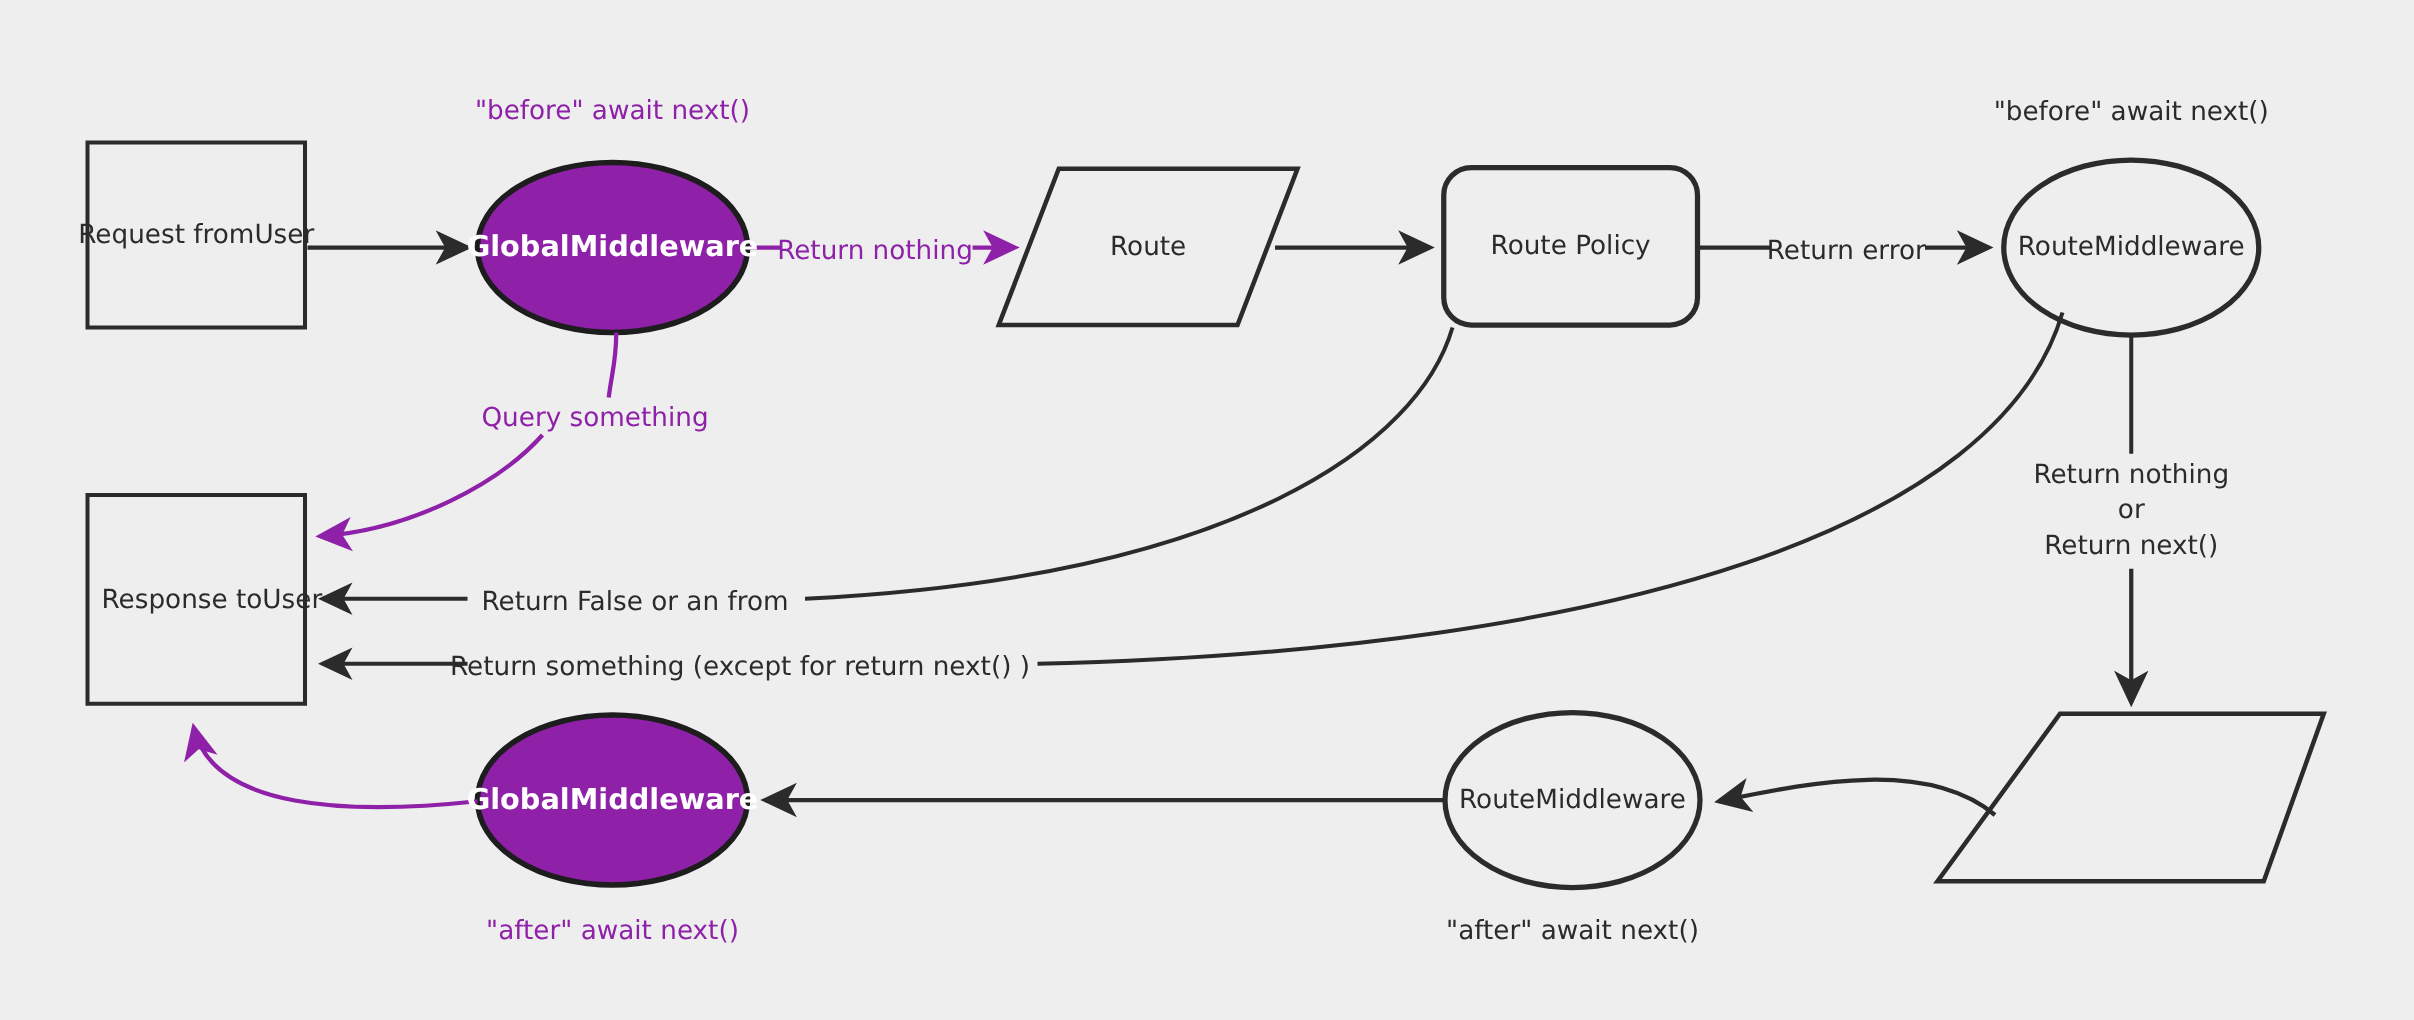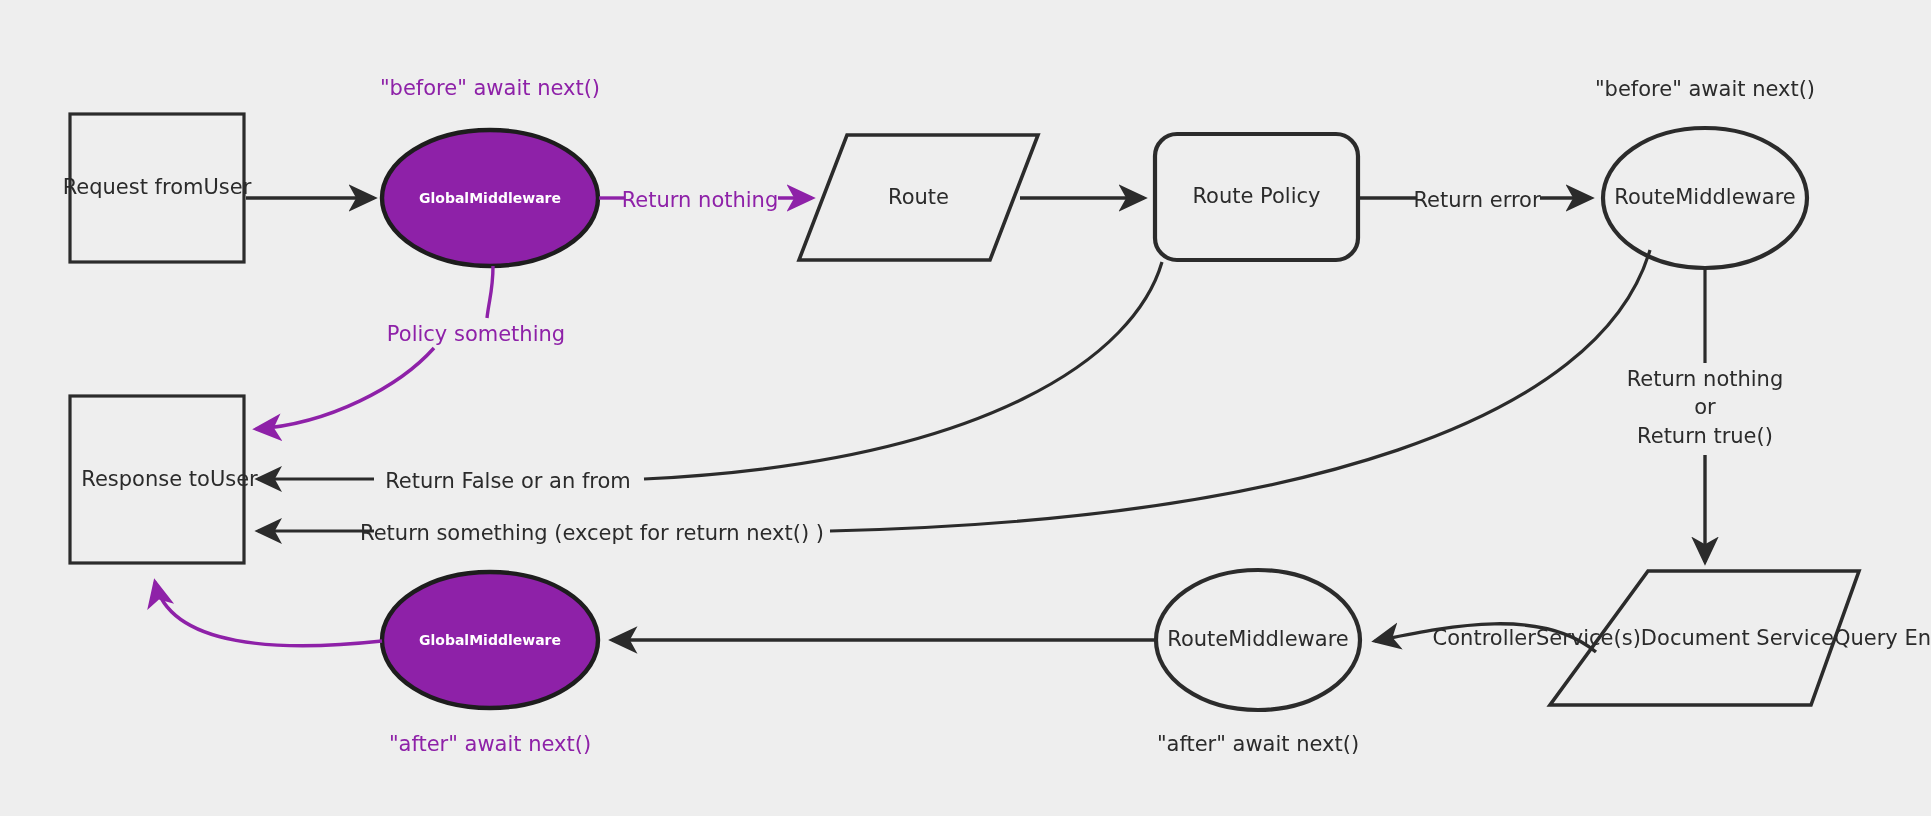--- a/index.html
+++ b/index.html
@@ -30,21 +30,21 @@
     position: absolute;
     display: flex;
     align-items: center;
     justify-content: center;
     text-align: center;
     pointer-events: none;
     line-height: 1.32;
   }
   .nt-line { display: block; white-space: nowrap; }
   .dark-text { color: #2b2b2b; font-size: 21px; }
-  .white-bold { color: #ffffff; font-size: 14px; font-weight: bold; }
+  .white-bold { color: #ffffff; font-size: 23px; font-weight: bold; }
   .edge-label {
     position: absolute;
     white-space: nowrap;
     font-size: 21px;
     color: #2b2b2b;
     line-height: 1.35;
     text-align: center;
   }
   .edge-label.purple { color: #8e21a8; }
   .edge-label.ctr { transform: translateX(-50%); }
@@ -133,26 +133,20 @@
 
   <div class="node-text dark-text" style="left:1155px; top:134px; width:203px; height:126px;text-align:center;">
     <span class="nt-line">Route Policy</span>
   </div>
 
   <div class="node-text dark-text" style="left:1603px; top:128px; width:204px; height:140px;">
     <span class="nt-line">Route</span>
     <span class="nt-line">Middleware</span>
   </div>
 
-  <div class="node-text dark-text" style="left:1550px; top:571px; width:309px; height:134px; line-height:1.26;">
-    <span class="nt-line">Controller</span>
-    <span class="nt-line">Service(s)</span>
-    <span class="nt-line">Document Service</span>
-    <span class="nt-line">Query Engine</span>
-  </div>
 
   <div class="node-text dark-text" style="left:1156px; top:570px; width:204px; height:140px;">
     <span class="nt-line">Route</span>
     <span class="nt-line">Middleware</span>
   </div>
 
   <div class="node-text white-bold" style="left:382px; top:572px; width:216px; height:136px;">
     <span class="nt-line">Global</span>
     <span class="nt-line">Middleware</span>
   </div>
@@ -165,27 +159,27 @@
   <div class="edge-label purple ctr" style="left:490px; top:74px;">"before" await next()</div>
 
   <div class="edge-label ctr" style="left:1705px; top:75px;">"before" await next()</div>
 
   <div class="edge-label purple ctr" style="left:490px; top:730px;">"after" await next()</div>
 
   <div class="edge-label ctr" style="left:1258px; top:730px;">"after" await next()</div>
 
   <div class="edge-label purple ctr" style="left:700px; top:186px;">Return nothing</div>
 
-  <div class="edge-label purple ctr" style="left:476px; top:320px;">Policy something</div>
+  <div class="edge-label purple ctr" style="left:476px; top:320px;">Query something</div>
 
   <div class="edge-label ctr" style="left:1477px; top:186px;">Return error</div>
 
   <div class="edge-label ctr" style="left:508px; top:467px;">Return False or an from</div>
 
   <div class="edge-label ctr" style="left:592px; top:519px;">Return something (except for return next() )</div>
 
   <div class="edge-label ctr" style="left:1705px; top:365px;">
     <span class="nt-line">Return nothing</span>
     <span class="nt-line">or</span>
-    <span class="nt-line">Return true()</span>
+    <span class="nt-line">Return next()</span>
   </div>
 
 </div>
 
 </body></html>

